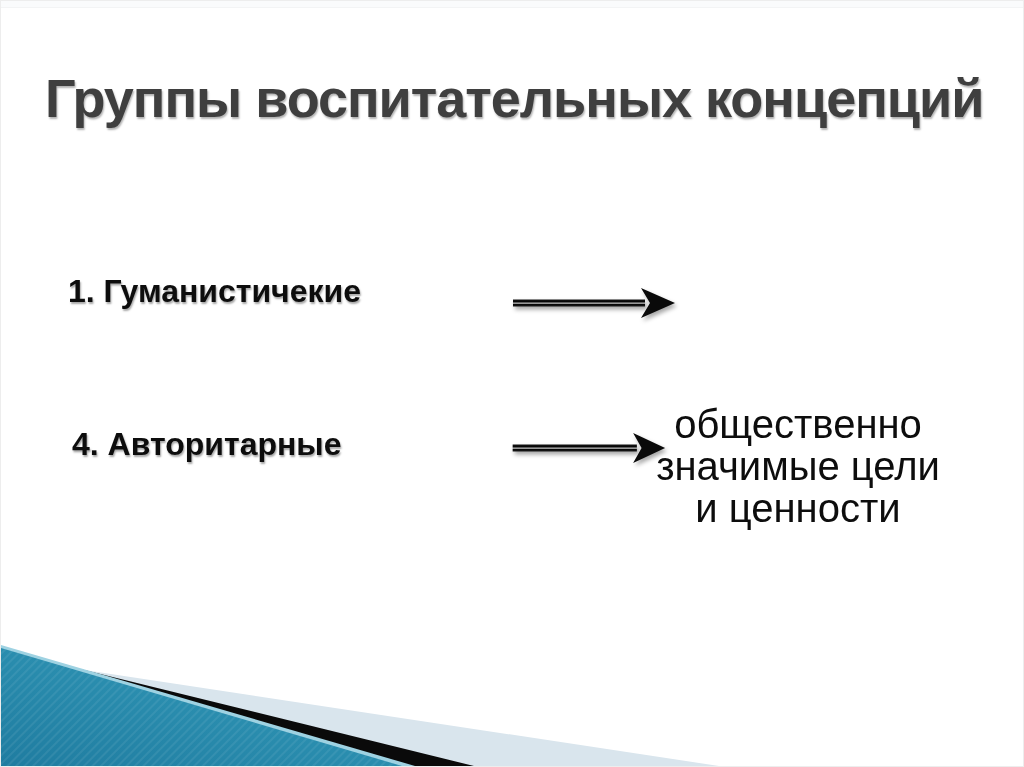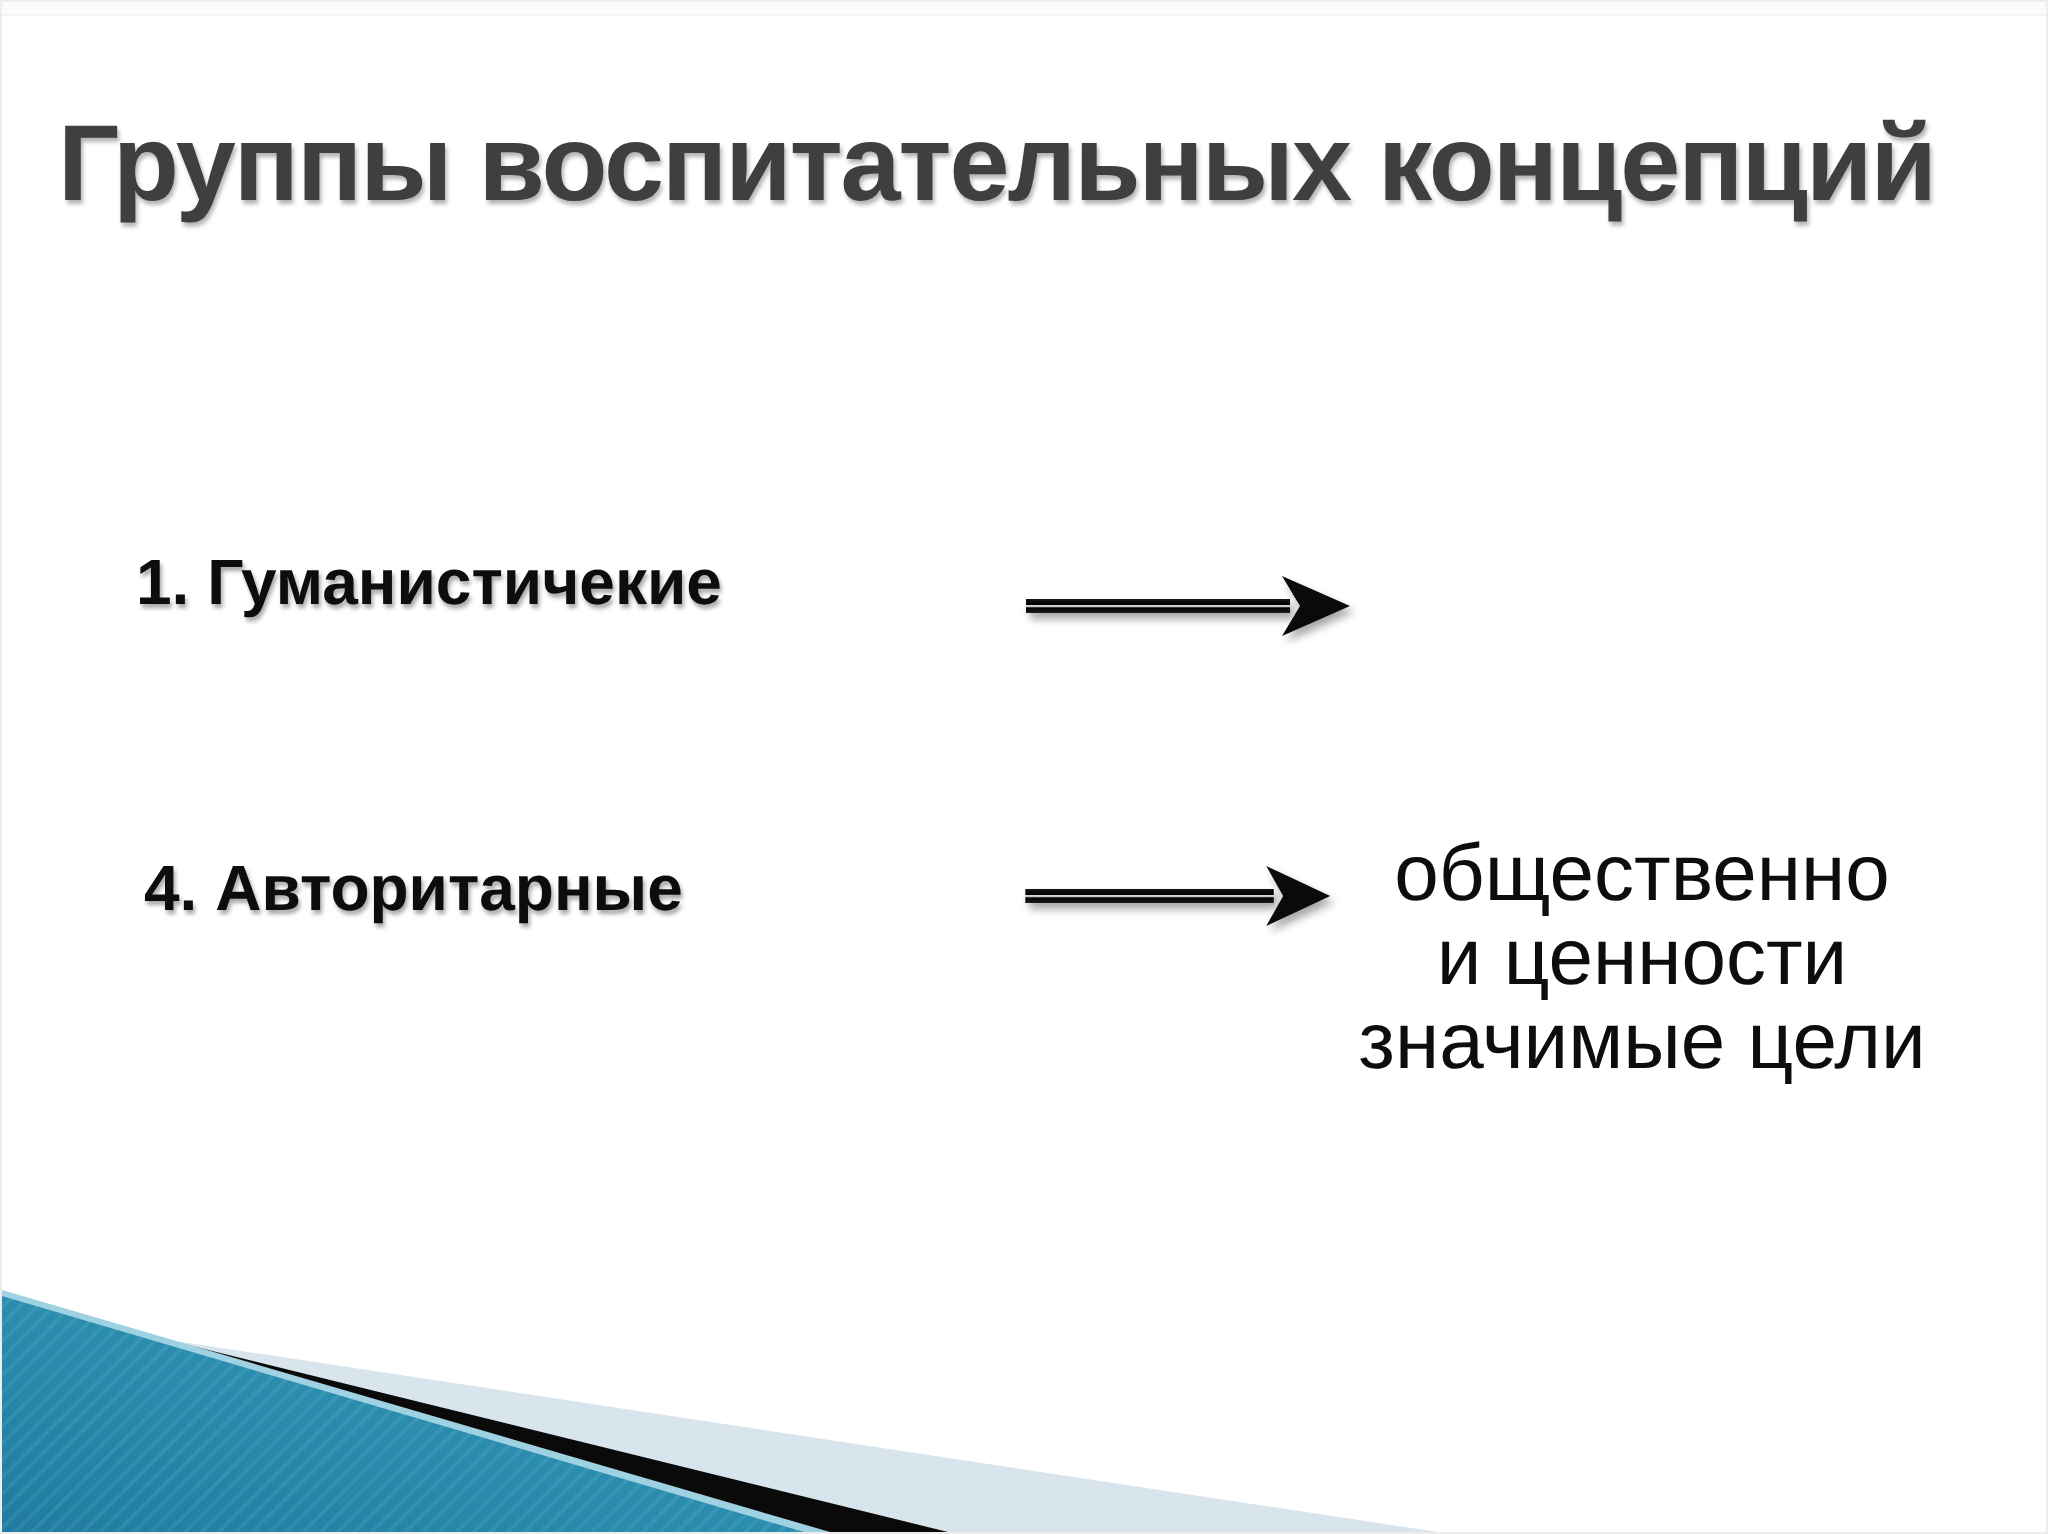--- a/index.html
+++ b/index.html
@@ -18,21 +18,21 @@
     position: absolute;
     top: 0; left: 0; right: 0;
     height: 6px;
     background: #fafbfc;
     border-bottom: 1px solid #f3f4f5;
   }
   .title {
     position: absolute;
     left: 28px;
     top: 52px;
-    margin: 0;
+    margin: 16px;
     font-size: 54px;
     font-weight: 700;
     letter-spacing: -1px;
     line-height: 1.1;
     color: var(--title-text, #3f3f3f);
     text-shadow: 1px 2px 2px rgba(0,0,0,0.30);
     white-space: nowrap;
   }
   .row-label {
     position: absolute;
@@ -51,21 +51,21 @@
   .arrow-1 { left: 506px; top: 282px; }
   .arrow-2 { left: 506px; top: 427px; }
   .target {
     position: absolute;
     text-align: center;
     font-size: 40px;
     font-weight: 400;
     color: var(--body-text, #111111);
   }
   .target-1 { left: 680px; top: 272px; width: 330px; line-height: 45px; }
-  .target-2 { left: 650px; top: 402px; width: 340px; line-height: 42px; margin-top: 13px; }
+  .target-2 { left: 627px; top: 402px; width: 340px; line-height: 42px; }
   .deco {
     position: absolute;
     left: 0;
     bottom: 0;
     width: 1024px;
     height: 131px;
     display: block;
   }
   .defs-holder { position: absolute; width: 0; height: 0; overflow: hidden; }
 </style>
@@ -99,22 +99,22 @@
 
   <div class="row-label label-2">4. Авторитарные</div>
 
   <svg class="arrow arrow-2" width="160" height="40" viewBox="0 0 170 40" preserveAspectRatio="none">
     <rect x="6" y="16.5" width="132" height="7" fill="url(#shaftGrad)"></rect>
     <path d="M134,5 L168,20 L134,35 L143,20 Z" style="fill:var(--arrow-black,#0a0a0a)"></path>
   </svg>
 
   <div class="target target-2">
     <div>общественно</div>
+    <div>значимые цели</div>
     <div>и ценности</div>
-    <div>значимые цели</div>
   </div>
 
   <svg class="deco" viewBox="0 636 1024 131" preserveAspectRatio="none">
     <defs>
       <linearGradient id="tealGrad" x1="0" y1="1" x2="1" y2="0">
         <stop offset="0" style="stop-color:var(--teal-dark,#1f7ca0)"></stop>
         <stop offset="0.55" style="stop-color:var(--teal,#2b8fb0)"></stop>
         <stop offset="1" style="stop-color:var(--teal-light,#4aa8c6)"></stop>
       </linearGradient>
       <pattern id="hatch" width="6" height="6" patternUnits="userSpaceOnUse" patternTransform="rotate(45)">

